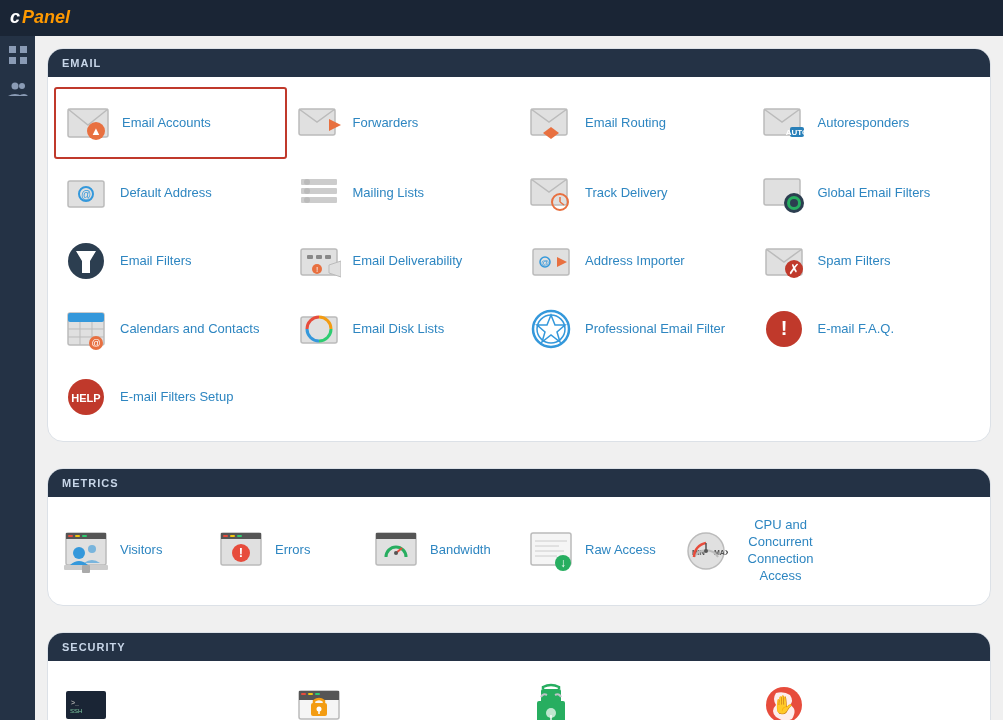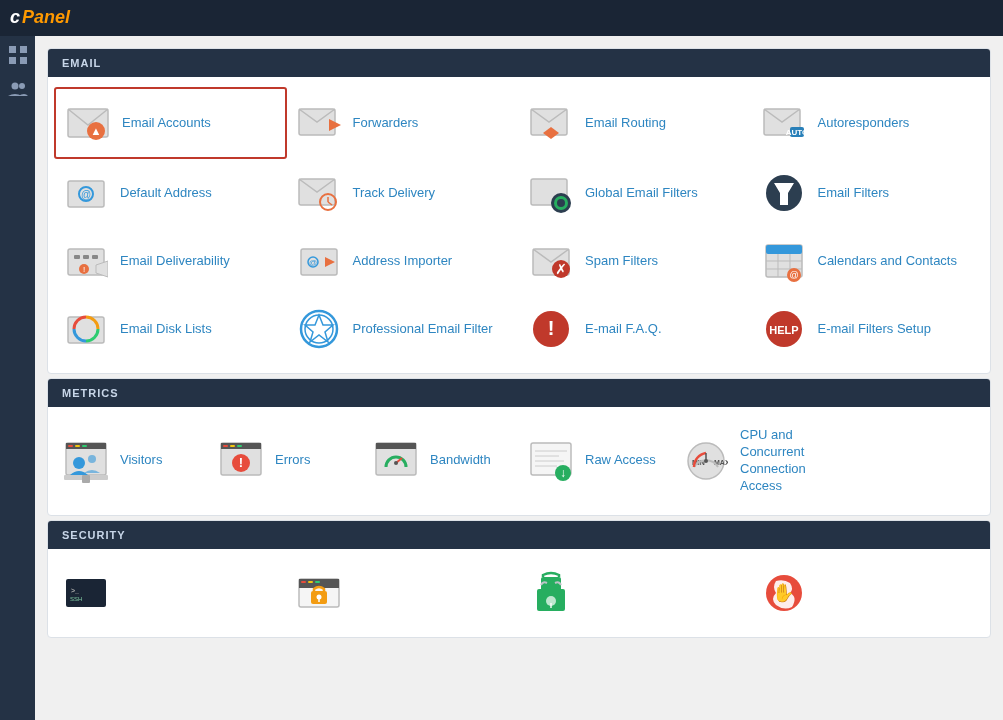--- a/index.html
+++ b/index.html
@@ -39,22 +39,22 @@
     }
 
     .main-content {
       margin-left: 35px;
       padding: 12px;
     }
 
     .section {
       background: white;
       border: 1px solid #dce1e7;
-      border-radius: 4px;
-      margin-bottom: 4px;
+      border-radius: 16px;
+      margin-bottom: 26px;
       overflow: hidden;
     }
 
     .section-header {
       background: #243245;
       color: #c8d6e8;
       font-size: 11px;
       font-weight: bold;
       letter-spacing: 1px;
       padding: 8px 14px;
@@ -81,20 +81,21 @@
       flex-shrink: 0;
       display: flex;
       align-items: center;
       justify-content: center;
     }
 
     .item-label {
       color: #2e86c1;
       font-size: 13px;
       line-height: 1.3;
+      text-align: center;
     }
 
     .item.highlighted {
       border: 2px solid #c0392b;
     }
 
     .svg-icon { width: 44px; height: 44px; }
   </style>
 </head>
 <body>
@@ -175,20 +176,33 @@
         </div>
         <div class="item">
           <div class="item-icon">
             <svg class="svg-icon" viewBox="0 0 44 44">
       <rect x="4" y="10" width="36" height="26" rx="2" fill="#e0e0e0" stroke="#bbb" stroke-width="1.5"></rect>
       <circle cx="22" cy="23" r="7" fill="none" stroke="#3498db" stroke-width="2"></circle>
       <text x="22" y="27" text-anchor="middle" font-size="10" fill="#3498db">@</text>
     </svg>
           </div>
           <span class="item-label">Default Address</span>
+        </div>
+        <div class="item">
+          <div class="item-icon">
+            <svg class="svg-icon" viewBox="0 0 44 44">
+      <rect x="4" y="8" width="36" height="6" rx="1" fill="#ccc"></rect>
+      <rect x="4" y="17" width="36" height="6" rx="1" fill="#ccc"></rect>
+      <rect x="4" y="26" width="36" height="6" rx="1" fill="#ccc"></rect>
+      <circle cx="10" cy="11" r="3" fill="#bbb"></circle>
+      <circle cx="10" cy="20" r="3" fill="#bbb"></circle>
+      <circle cx="10" cy="29" r="3" fill="#bbb"></circle>
+    </svg>
+          </div>
+          <span class="item-label">Mailing Lists</span>
         </div>
         <div class="item">
           <div class="item-icon">
             <svg class="svg-icon" viewBox="0 0 44 44">
       <rect x="2" y="8" width="36" height="26" rx="2" fill="#e0e0e0" stroke="#bbb" stroke-width="1.5"></rect>
       <polyline points="2,8 20,21 38,8" fill="none" stroke="#bbb" stroke-width="1.5"></polyline>
       <circle cx="31" cy="31" r="8" fill="none" stroke="#e87040" stroke-width="2"></circle>
       <line x1="31" y1="26" x2="31" y2="31" stroke="#e87040" stroke-width="1.5"></line>
       <line x1="31" y1="31" x2="35" y2="34" stroke="#e87040" stroke-width="1.5"></line>
     </svg>

